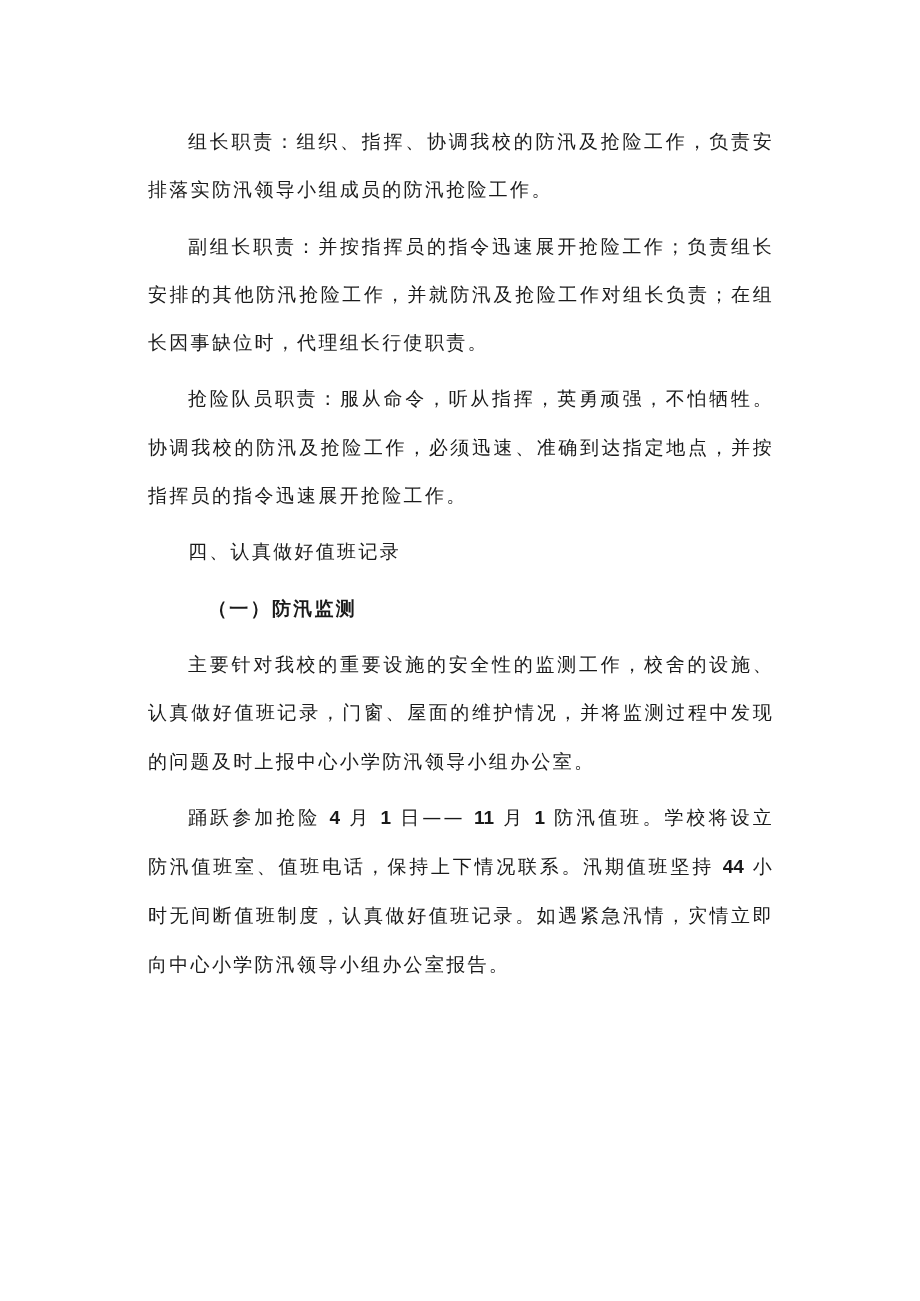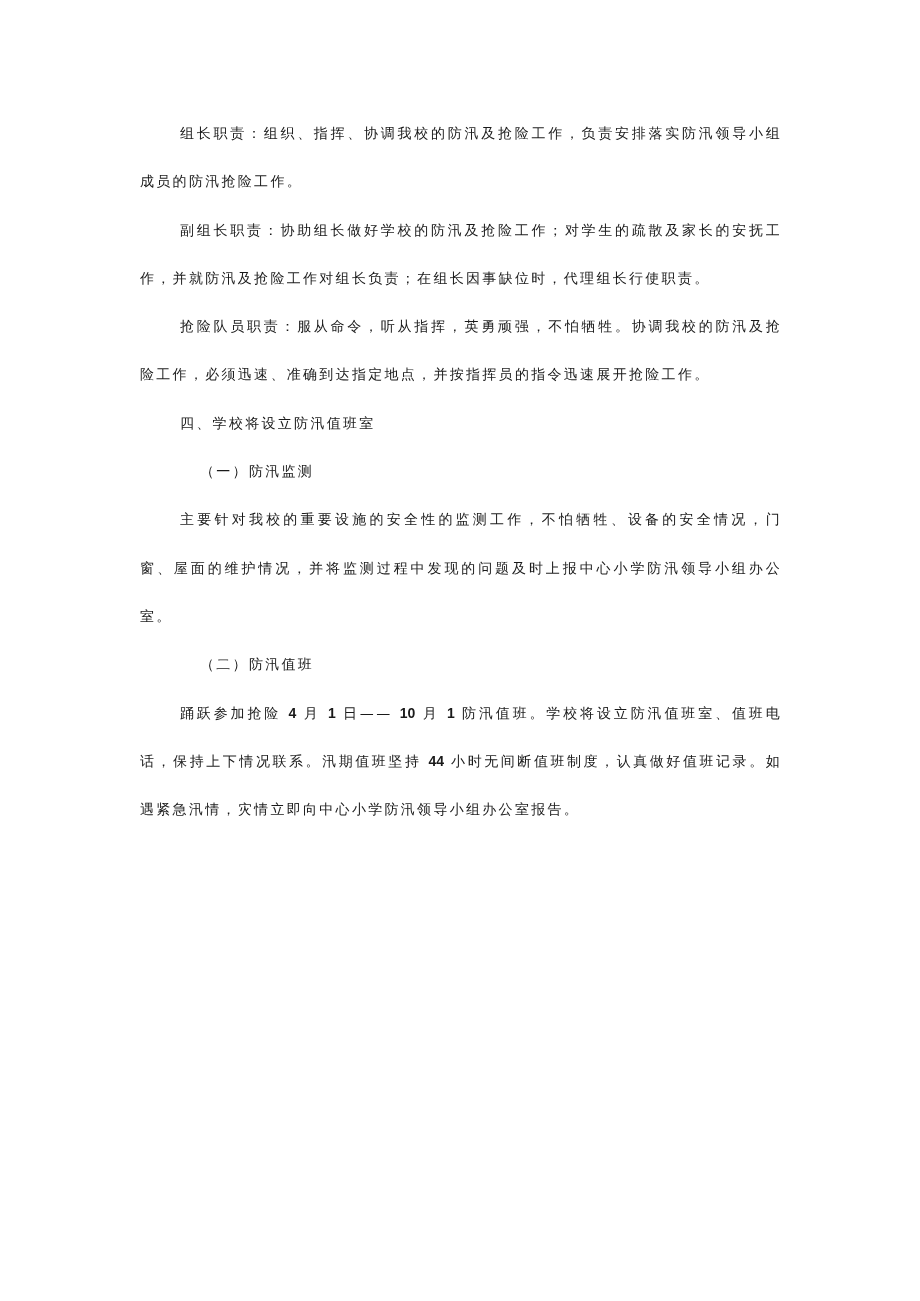--- a/index.html
+++ b/index.html
@@ -15,48 +15,47 @@
       font-family: "DejaVu Sans", "Liberation Sans", sans-serif;
       color: #1a1a1a;
     }
     .page {
       position: absolute;
       left: 140px;
       top: 109px;
       width: 642px;
     }
     .para {
-      margin: 0;
-      font-size: 14px;
+      margin: 8px;
+      font-size: 19px;
       line-height: 48.3px;
       letter-spacing: 2.3px;
       text-align: justify;
       text-align-last: left;
       word-break: break-all;
     }
     .indent { text-indent: 40px; }
-    .subheading { text-indent: 60px; }
+    .subheading { text-indent: 60px; font-weight: bold; }
     .num { font-family: "Liberation Sans", sans-serif; font-weight: bold; letter-spacing: 0; }
   </style>
 </head>
 <body>
 
 <div class="page">
 
   <p class="para indent">组长职责：组织、指挥、协调我校的防汛及抢险工作，负责安排落实防汛领导小组成员的防汛抢险工作。</p>
 
-  <p class="para indent">副组长职责：协助组长做好学校的防汛及抢险工作；对学生的疏散及家长的安抚工作，并就防汛及抢险工作对组长负责；在组长因事缺位时，代理组长行使职责。</p>
+  <p class="para indent">副组长职责：并按指挥员的指令迅速展开抢险工作；负责组长安排的其他防汛抢险工作，并就防汛及抢险工作对组长负责；在组长因事缺位时，代理组长行使职责。</p>
 
 
   <p class="para indent">抢险队员职责：服从命令，听从指挥，英勇顽强，不怕牺牲。协调我校的防汛及抢险工作，必须迅速、准确到达指定地点，并按指挥员的指令迅速展开抢险工作。</p>
 
-  <p class="para indent">四、学校将设立防汛值班室</p>
+  <p class="para indent">四、认真做好值班记录</p>
 
   <p class="para subheading">（一）防汛监测</p>
 
-  <p class="para indent">主要针对我校的重要设施的安全性的监测工作，不怕牺牲、设备的安全情况，门窗、屋面的维护情况，并将监测过程中发现的问题及时上报中心小学防汛领导小组办公室。</p>
+  <p class="para indent">主要针对我校的重要设施的安全性的监测工作，校舍的设施、认真做好值班记录，门窗、屋面的维护情况，并将监测过程中发现的问题及时上报中心小学防汛领导小组办公室。</p>
 
-  <p class="para subheading">（二）防汛值班</p>
 
-  <p class="para indent"><span>踊跃参加抢险</span> <span class="num">4</span> <span>月</span> <span class="num">1</span> <span>日——</span> <span class="num">10</span> <span>月</span> <span class="num">1</span> <span>防汛值班。学校将设立防汛值班室、值班电话，保持上下情况联系。汛期值班坚持</span> <span class="num">44</span> <span>小时无间断值班制度，认真做好值班记录。如遇紧急汛情，灾情立即向中心小学防汛领导小组办公室报告。</span></p>
+  <p class="para indent"><span>踊跃参加抢险</span> <span class="num">4</span> <span>月</span> <span class="num">1</span> <span>日——</span> <span class="num">11</span> <span>月</span> <span class="num">1</span> <span>防汛值班。学校将设立防汛值班室、值班电话，保持上下情况联系。汛期值班坚持</span> <span class="num">44</span> <span>小时无间断值班制度，认真做好值班记录。如遇紧急汛情，灾情立即向中心小学防汛领导小组办公室报告。</span></p>
 
 
 </div>
 
 </body></html>

